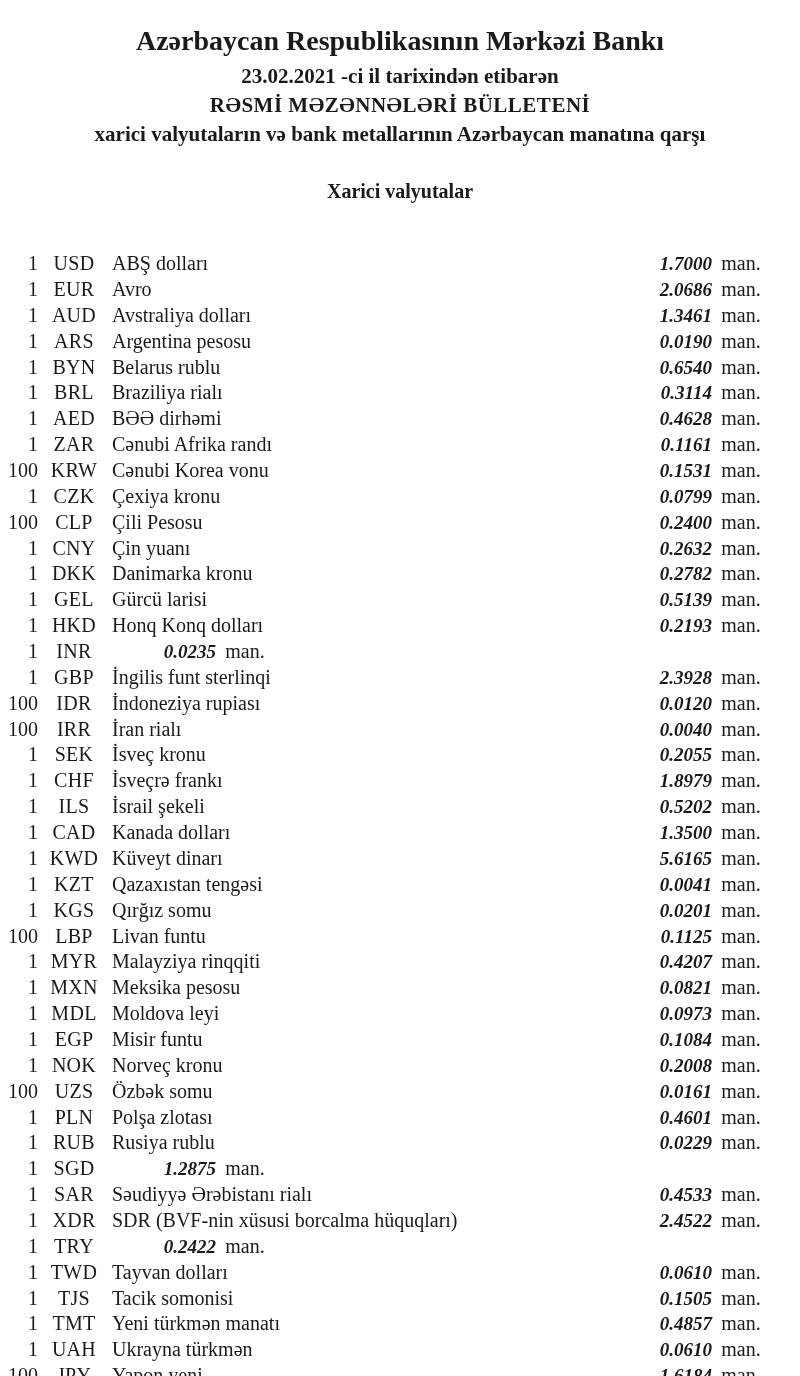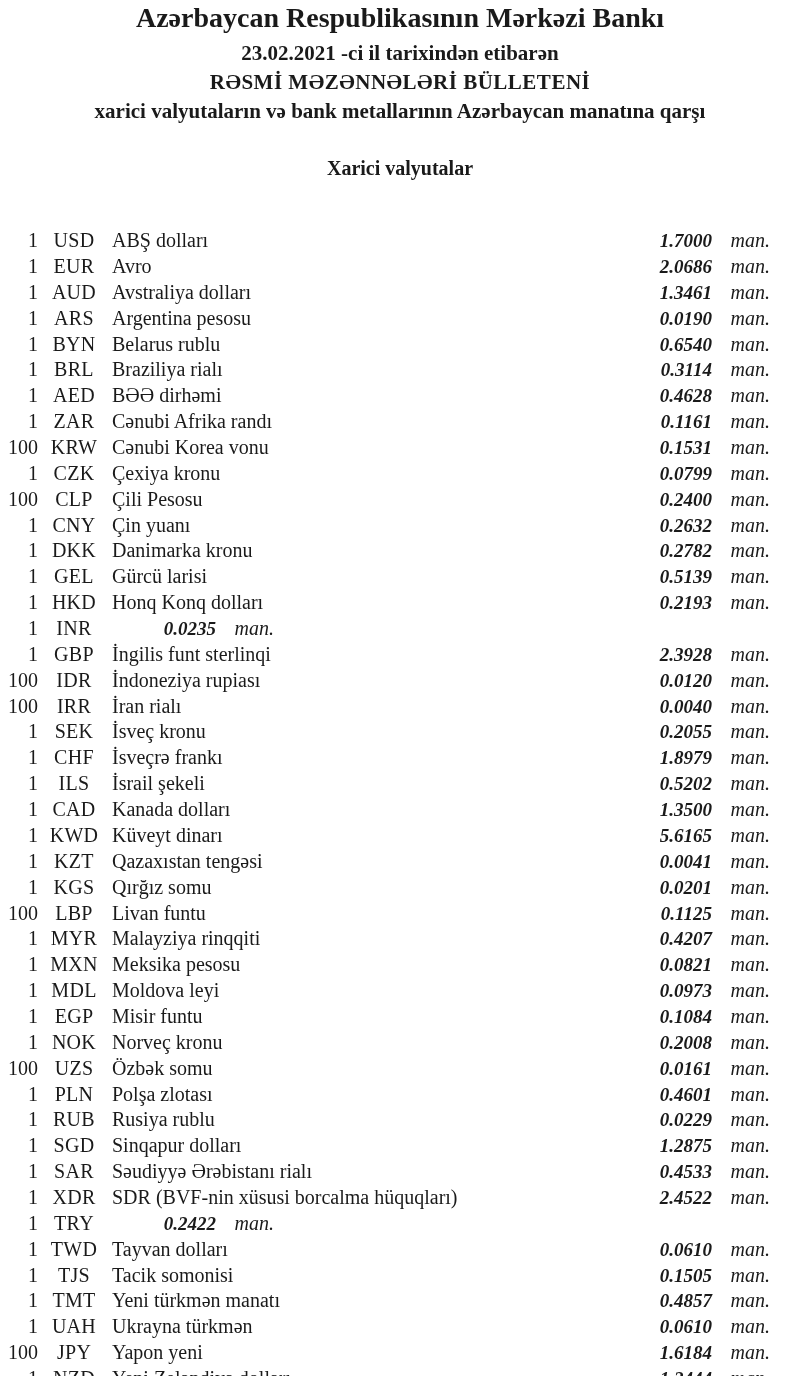--- a/index.html
+++ b/index.html
@@ -9,21 +9,21 @@
   }
   body {
     width: 800px;
     height: 1376px;
     font-family: "Liberation Serif", serif;
     color: #1a1a1a;
     overflow: hidden;
   }
   .doc-header {
     text-align: center;
-    padding-top: 1px;
+    padding-top: 24px;
   }
   .doc-title {
     font-size: 28px;
     font-weight: bold;
     line-height: 1.2;
     margin: 0 0 6px 0;
   }
   .doc-line {
     font-size: 21px;
     font-weight: bold;
@@ -74,22 +74,21 @@
     flex: none;
     width: 110px;
     text-align: right;
     font-weight: bold;
     font-style: italic;
     font-size: 19px;
   }
   .col-unit {
     flex: none;
     width: 58px;
-    text-align: right;
-    font-style: italic;
+    text-align: center;
   }
 </style>
 </head>
 <body>
 
 <div class="doc-header">
   <h1 class="doc-title">Azərbaycan Respublikasının Mərkəzi Bankı</h1>
   <p class="doc-line">23.02.2021 -ci il tarixindən etibarən</p>
   <p class="doc-line bulletin">RƏSMİ MƏZƏNNƏLƏRİ BÜLLETENİ</p>
   <p class="doc-line">xarici valyutaların və bank metallarının Azərbaycan manatına qarşı</p>
@@ -338,21 +337,20 @@
     <div class="row">
       <span class="col-nominal">1</span>
       <span class="col-code">RUB</span>
       <span class="col-name">Rusiya rublu</span>
       <span class="col-rate">0.0229</span>
       <span class="col-unit">man.</span>
     </div>
     <div class="row">
       <span class="col-nominal">1</span>
       <span class="col-code">SGD</span>
-      <span class="col-name">Sinqapur dolları</span>
       <span class="col-rate">1.2875</span>
       <span class="col-unit">man.</span>
     </div>
     <div class="row">
       <span class="col-nominal">1</span>
       <span class="col-code">SAR</span>
       <span class="col-name">Səudiyyə Ərəbistanı rialı</span>
       <span class="col-rate">0.4533</span>
       <span class="col-unit">man.</span>
     </div>

